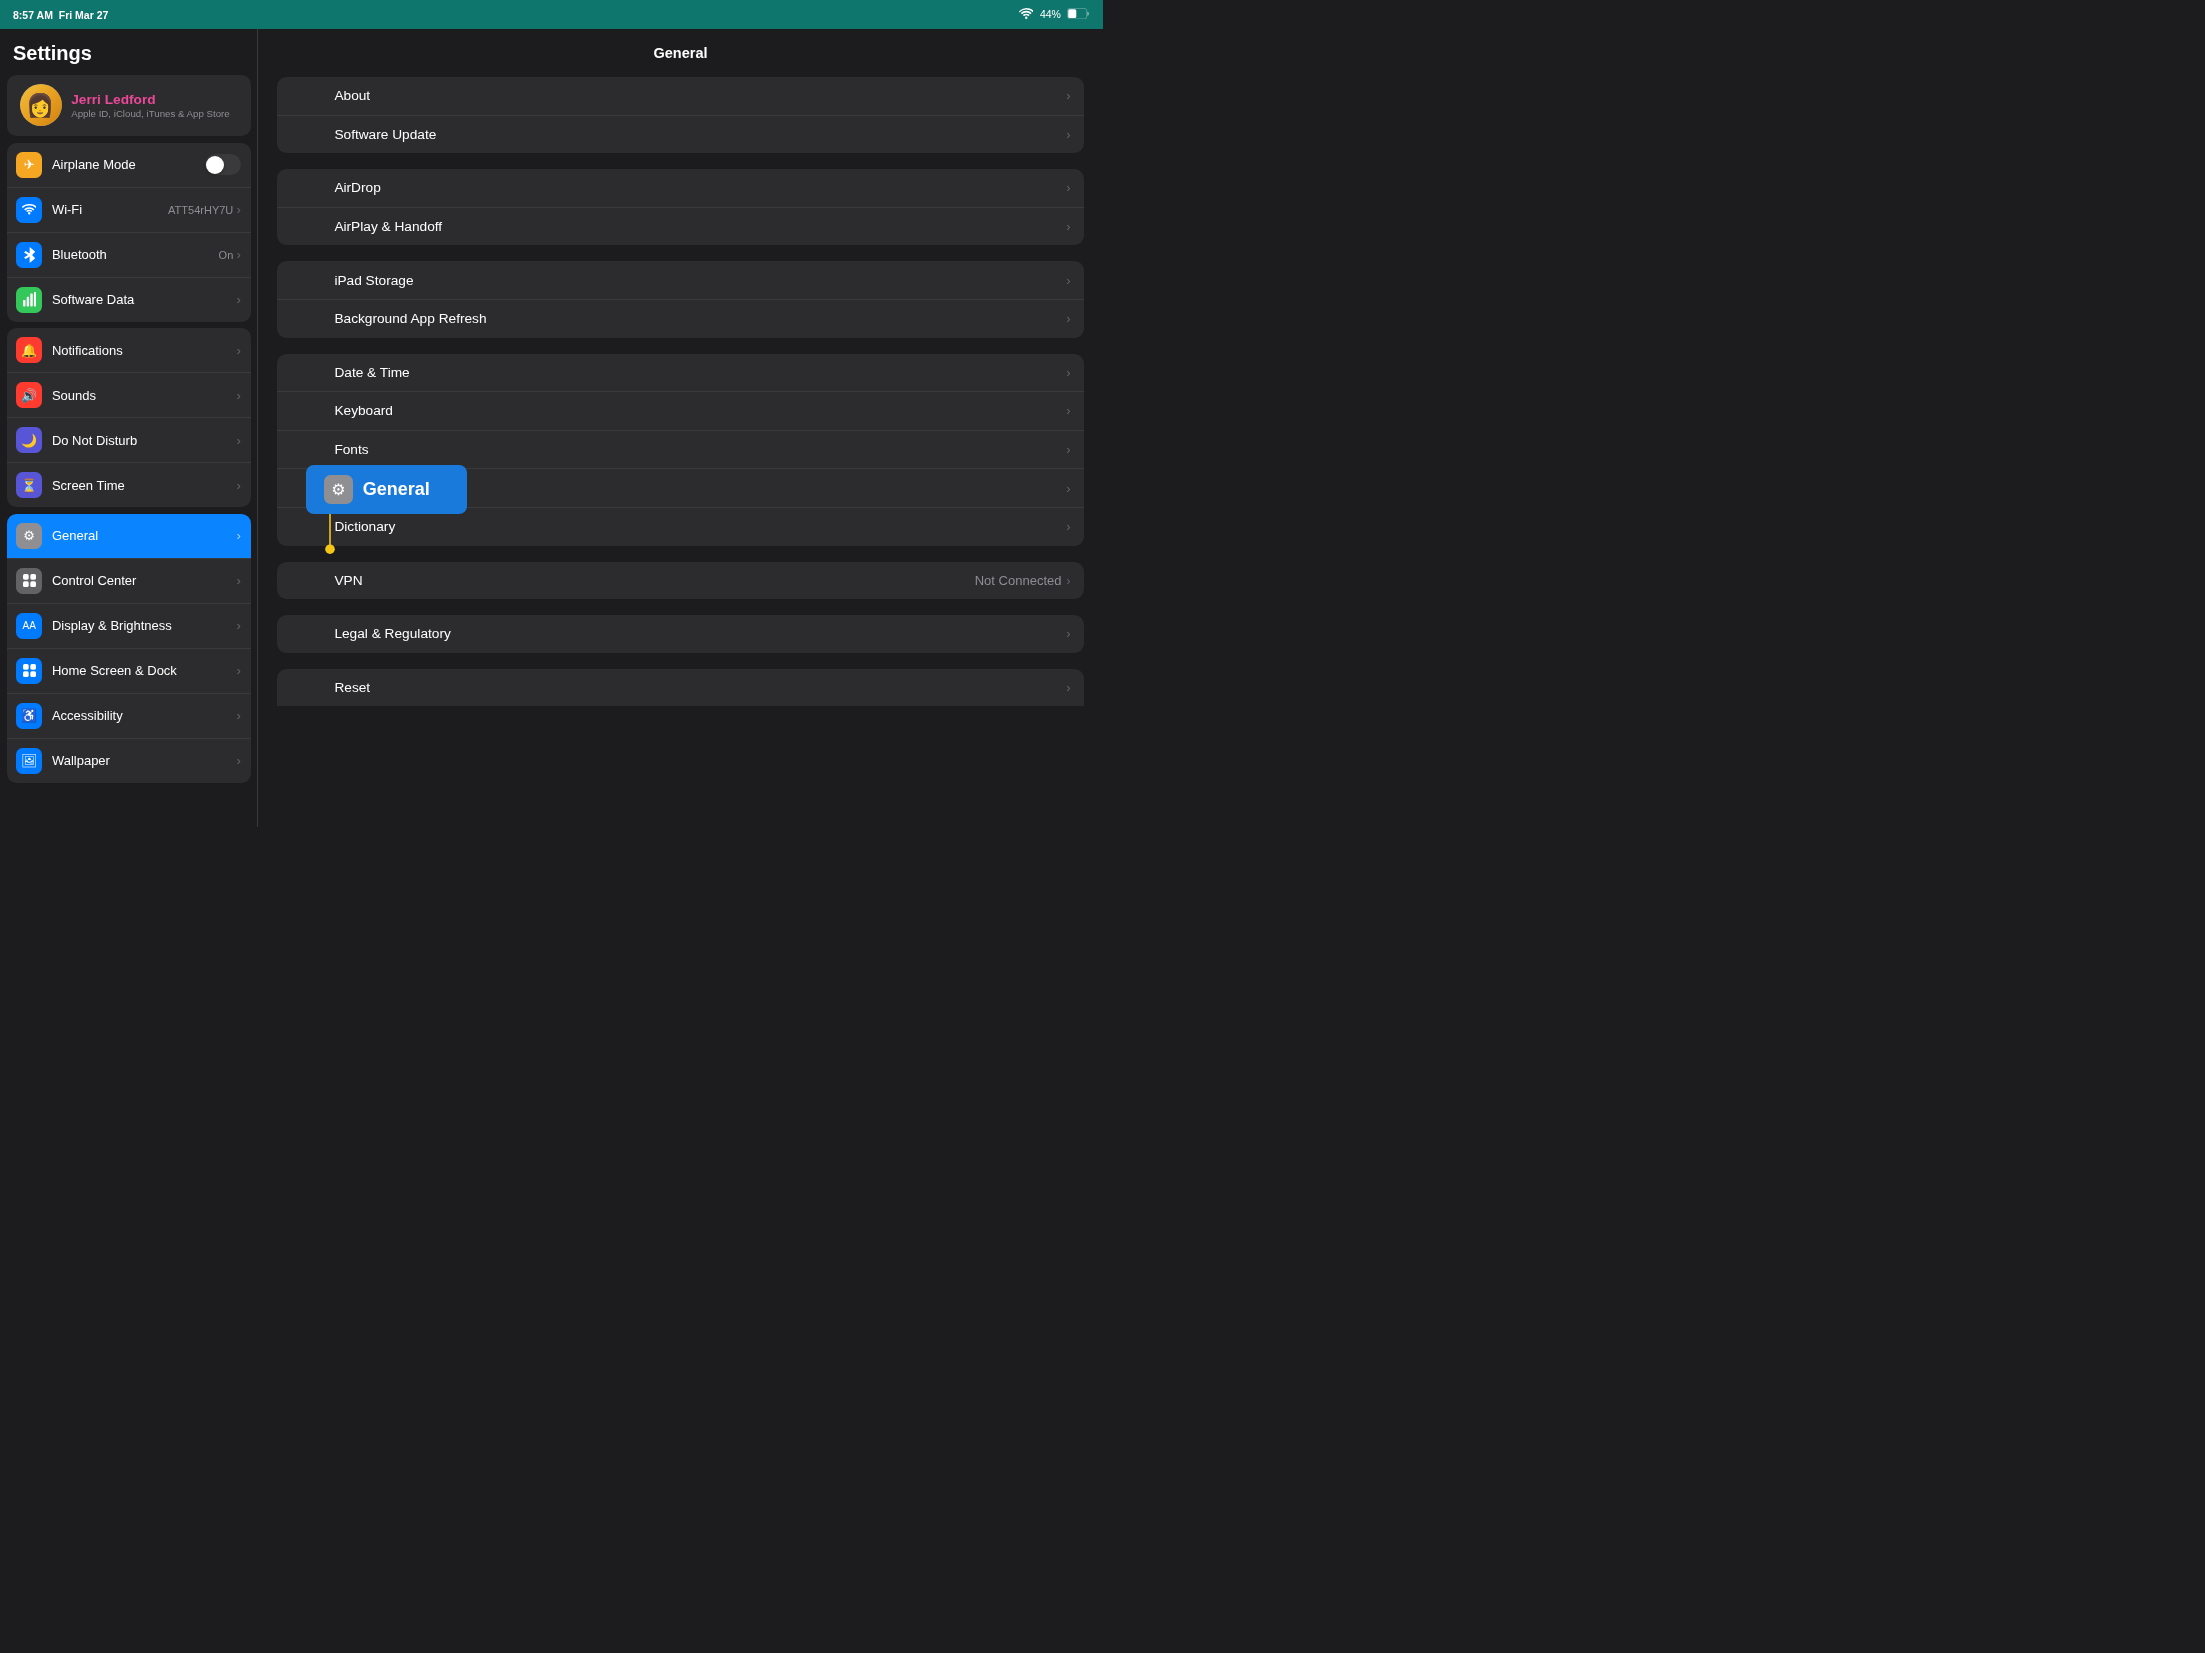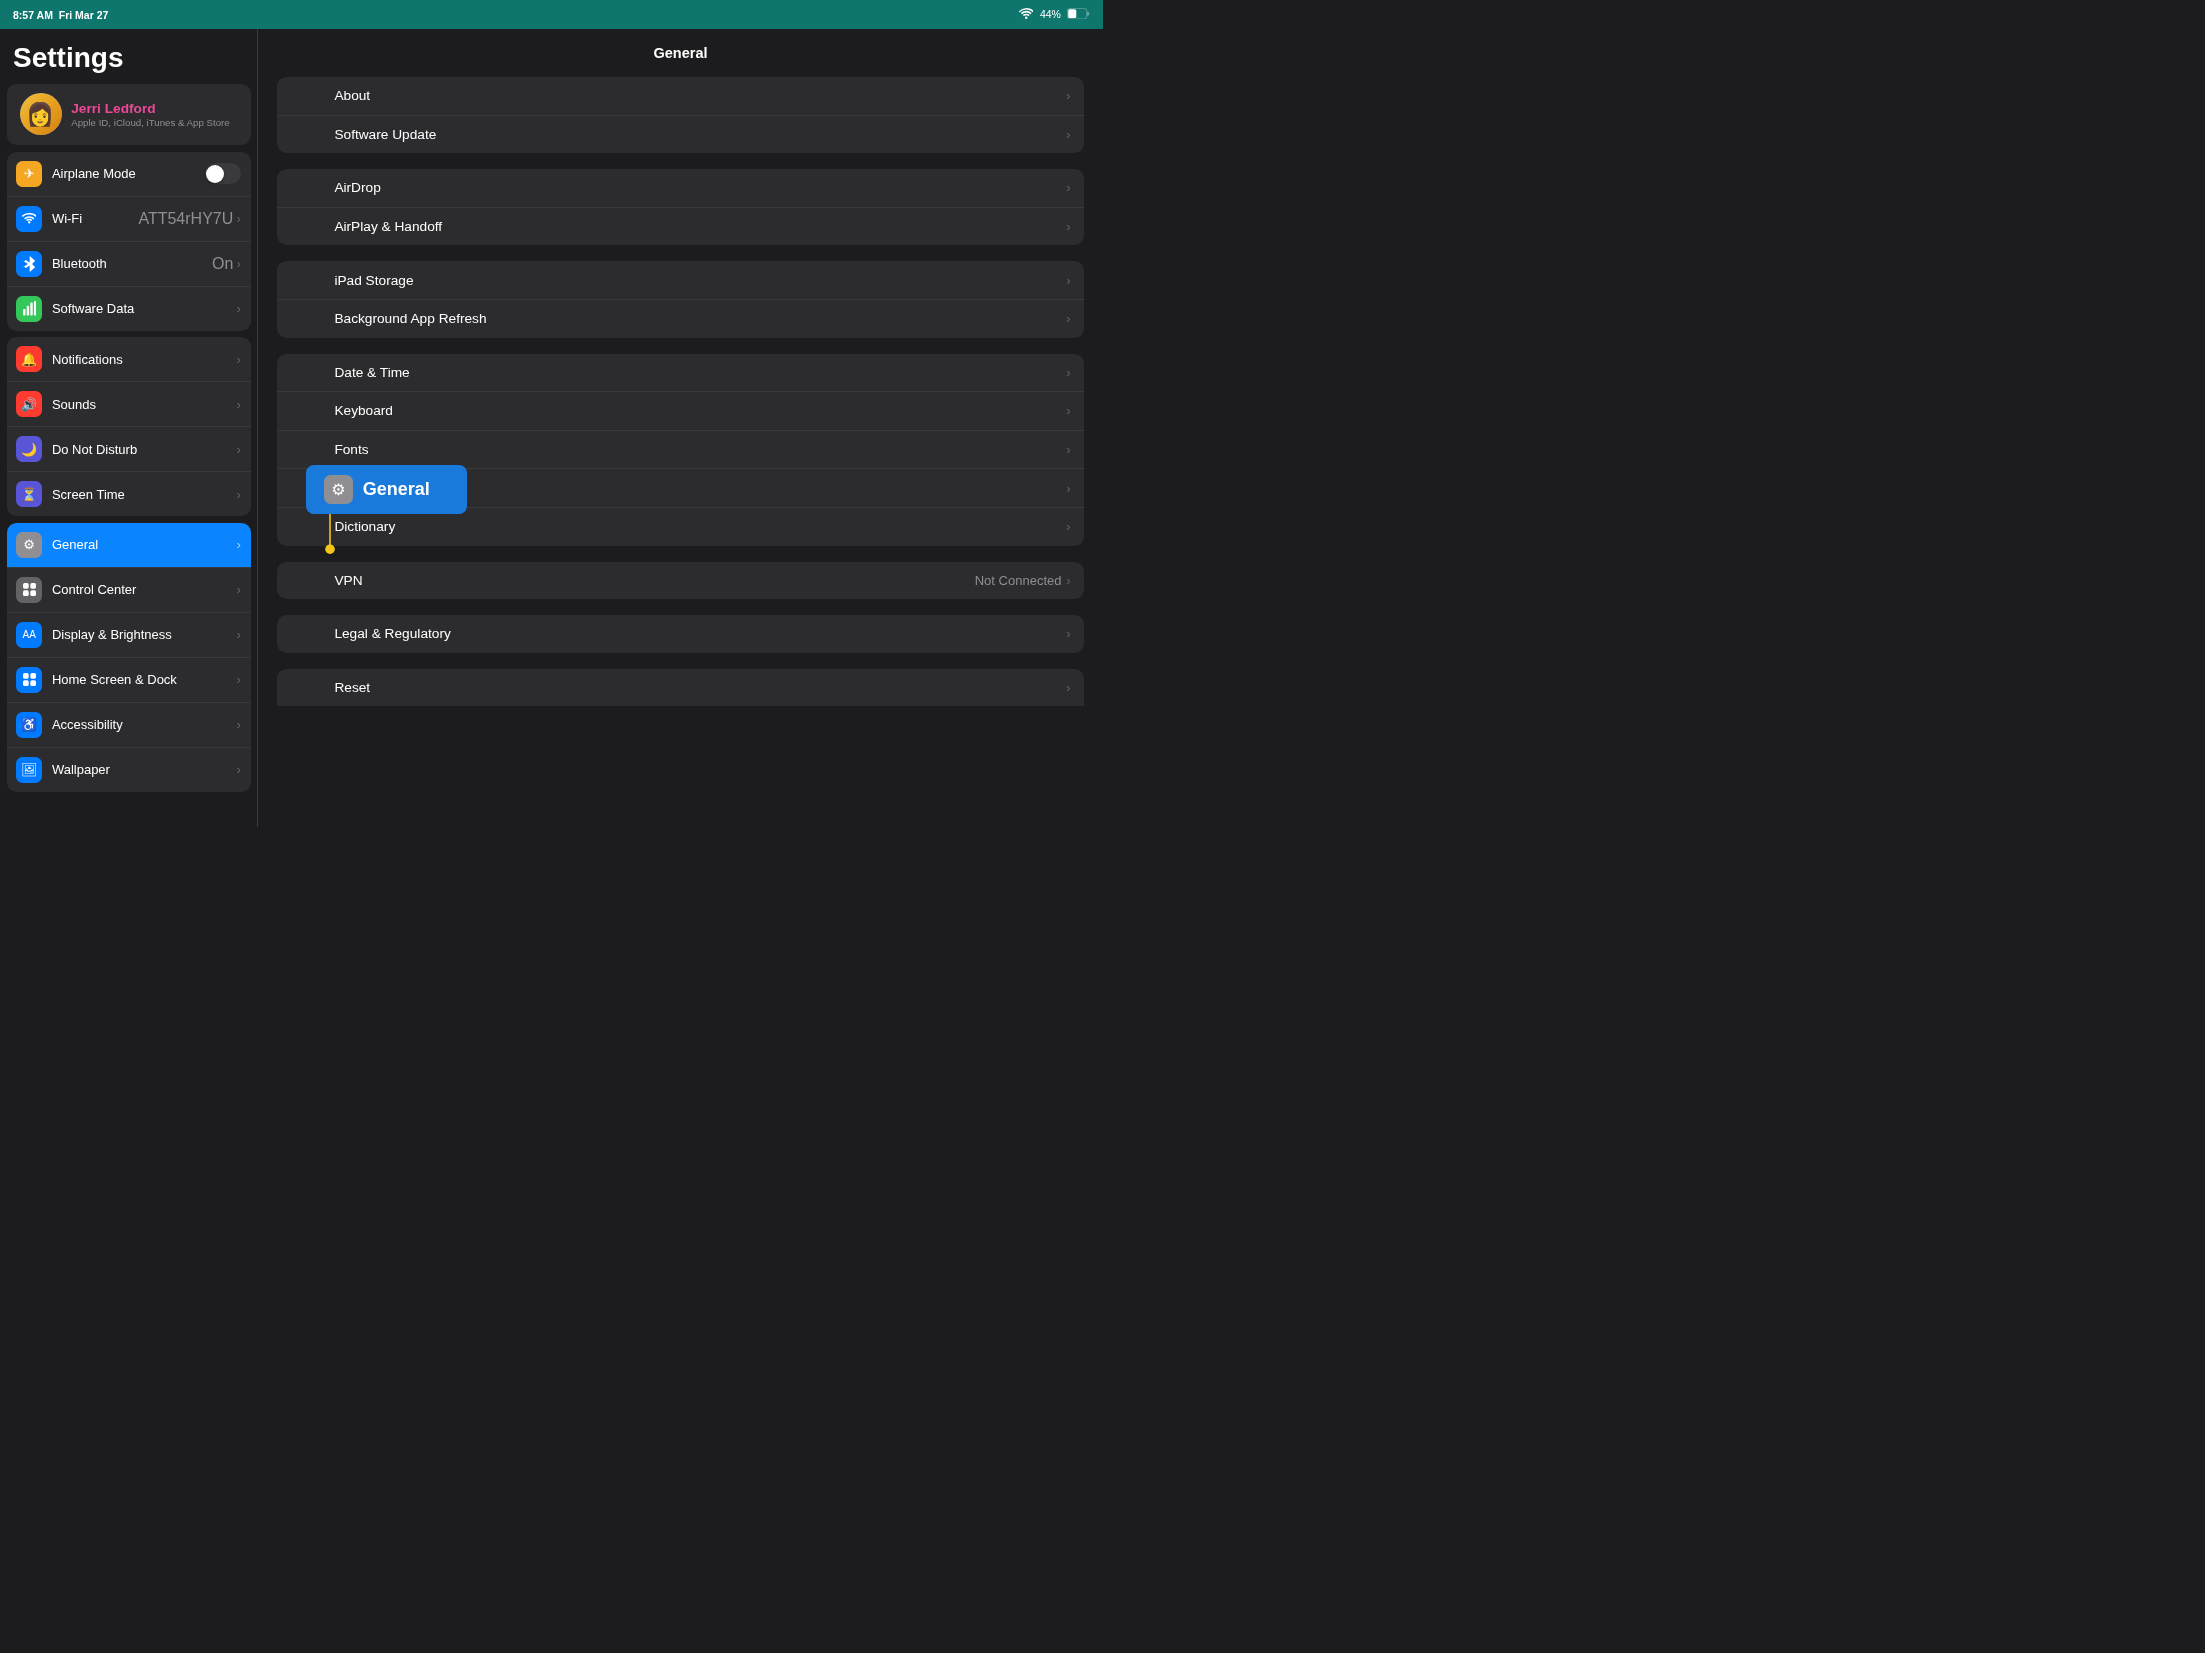--- a/index.html
+++ b/index.html
@@ -48,21 +48,21 @@
     
     .sidebar {
       width: 258px;
       background: #1c1c1e;
       flex-shrink: 0;
       overflow-y: auto;
       border-right: 0.8px solid #3a3a3c;
     }
 
     .sidebar-title {
-      font-size: 28px;
+      font-size: 20px;
       font-weight: 700;
       color: #ffffff;
       padding: 13px 13px 9.7px 13px;
     }
 
     .user-profile {
       display: flex;
       align-items: center;
       padding: 9.7px 13px;
       background: #2c2c2e;
@@ -135,21 +135,21 @@
       margin-right: 9.7px;
       flex-shrink: 0;
       font-size: 13px;
     }
     .sidebar-item-label {
       font-size: 13px;
       color: #ffffff;
       flex: 1;
     }
     .sidebar-item-value {
-      font-size: 16px;
+      font-size: 11px;
       color: #8e8e93;
       margin-right: 3.2px;
     }
     .toggle {
       width: 36px;
       height: 21px;
       background: #3a3a3c;
       border-radius: 10.5px;
       position: relative;
       flex-shrink: 0;

